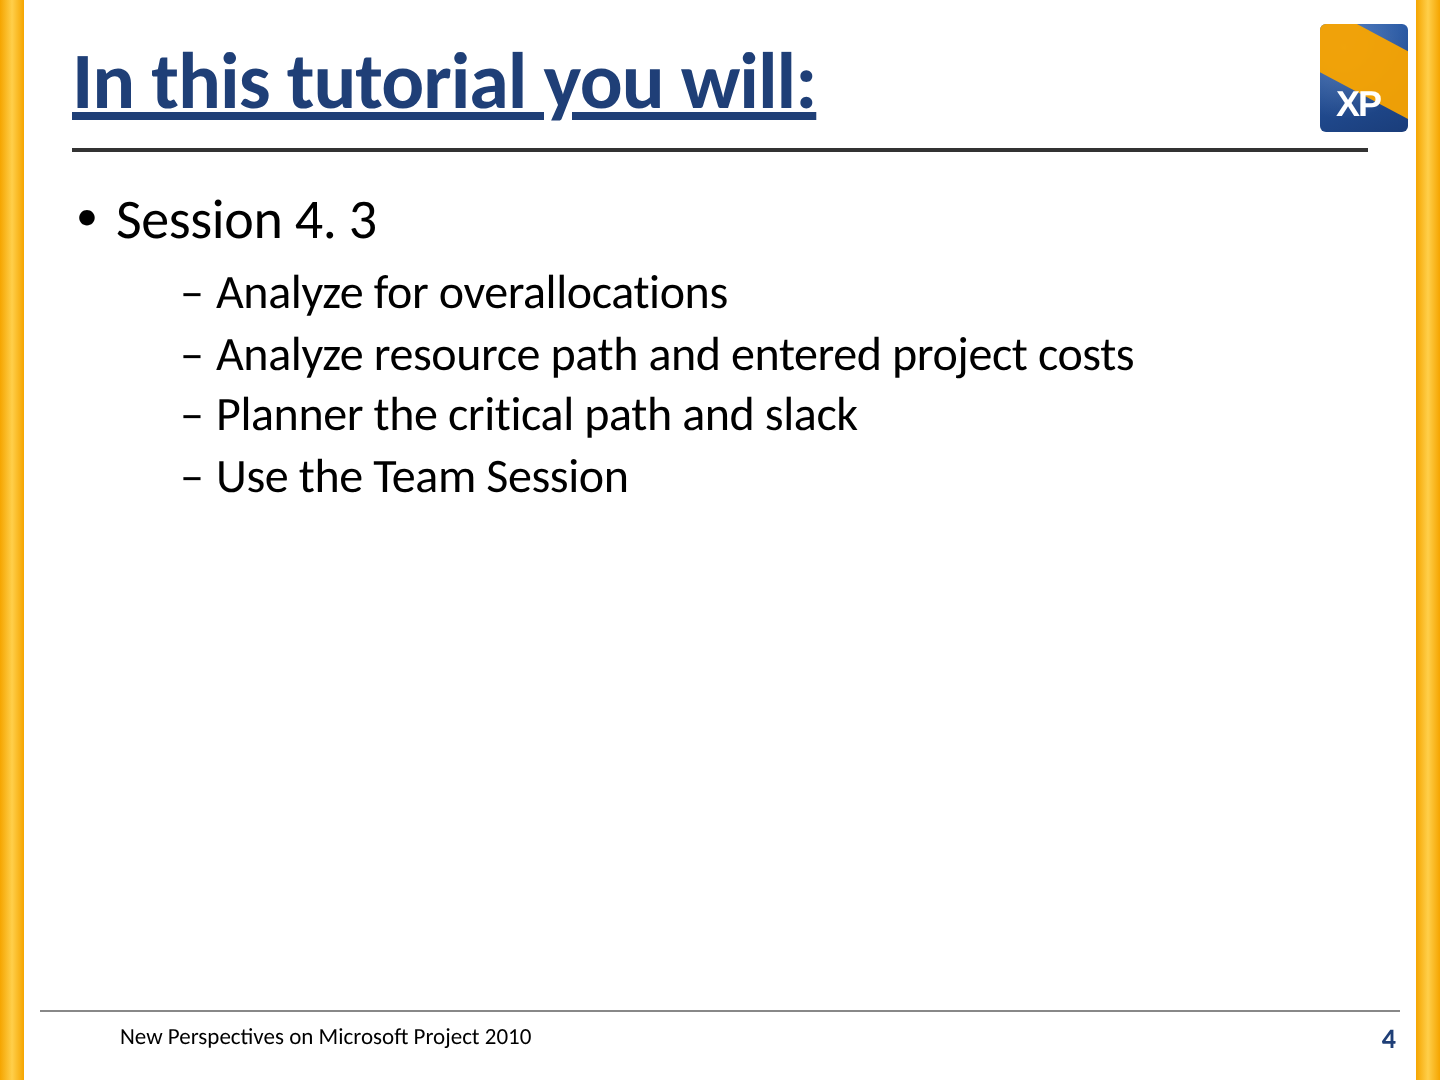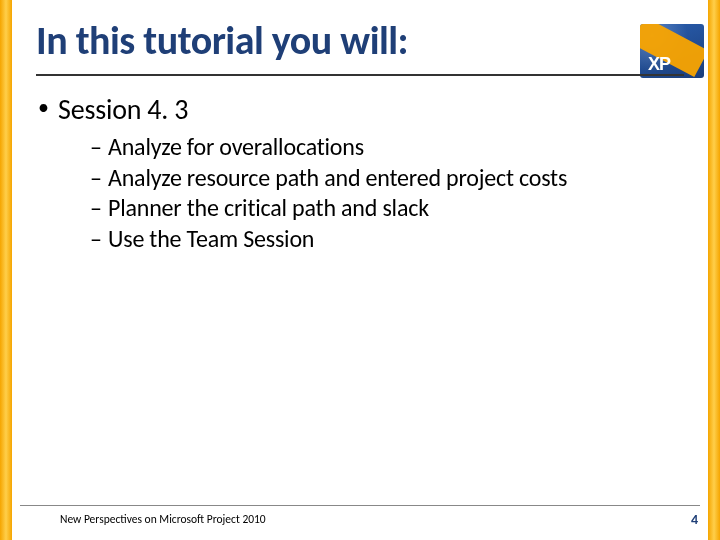--- a/index.html
+++ b/index.html
@@ -23,20 +23,21 @@
     background: linear-gradient(to right, #f5a500 0%, #ffcf4a 50%, #f5a500 100%);
   }
   .title {
     position: absolute;
     left: 36px;
     top: 16px;
     color: #1f3f77;
     font-size: 40px;
     font-weight: 700;
     letter-spacing: -0.5px;
+    text-decoration: underline;
   }
   .title-underline {
     position: absolute;
     left: 36px;
     right: 36px;
     top: 74px;
     height: 2px;
     background: #333333;
   }
   .content {
@@ -97,22 +98,22 @@
     position: absolute;
     right: 22px;
     bottom: 12px;
     font-size: 14px;
     color: #1f3f77;
     font-weight: 600;
   }
   .xp-badge {
     position: absolute;
     right: 16px;
-    top: 24px;
-    width: 64px;
+    top: 12px;
+    width: 44px;
     height: 54px;
     background: linear-gradient(160deg, #2a5fb0 0%, #1a3d7a 100%);
     border-radius: 3px;
     overflow: hidden;
   }
   .xp-badge::before {
     content: "";
     position: absolute;
     width: 60px; height: 60px;
     background: radial-gradient(circle at 30% 30%, rgba(255,255,255,0.25), transparent 60%);

